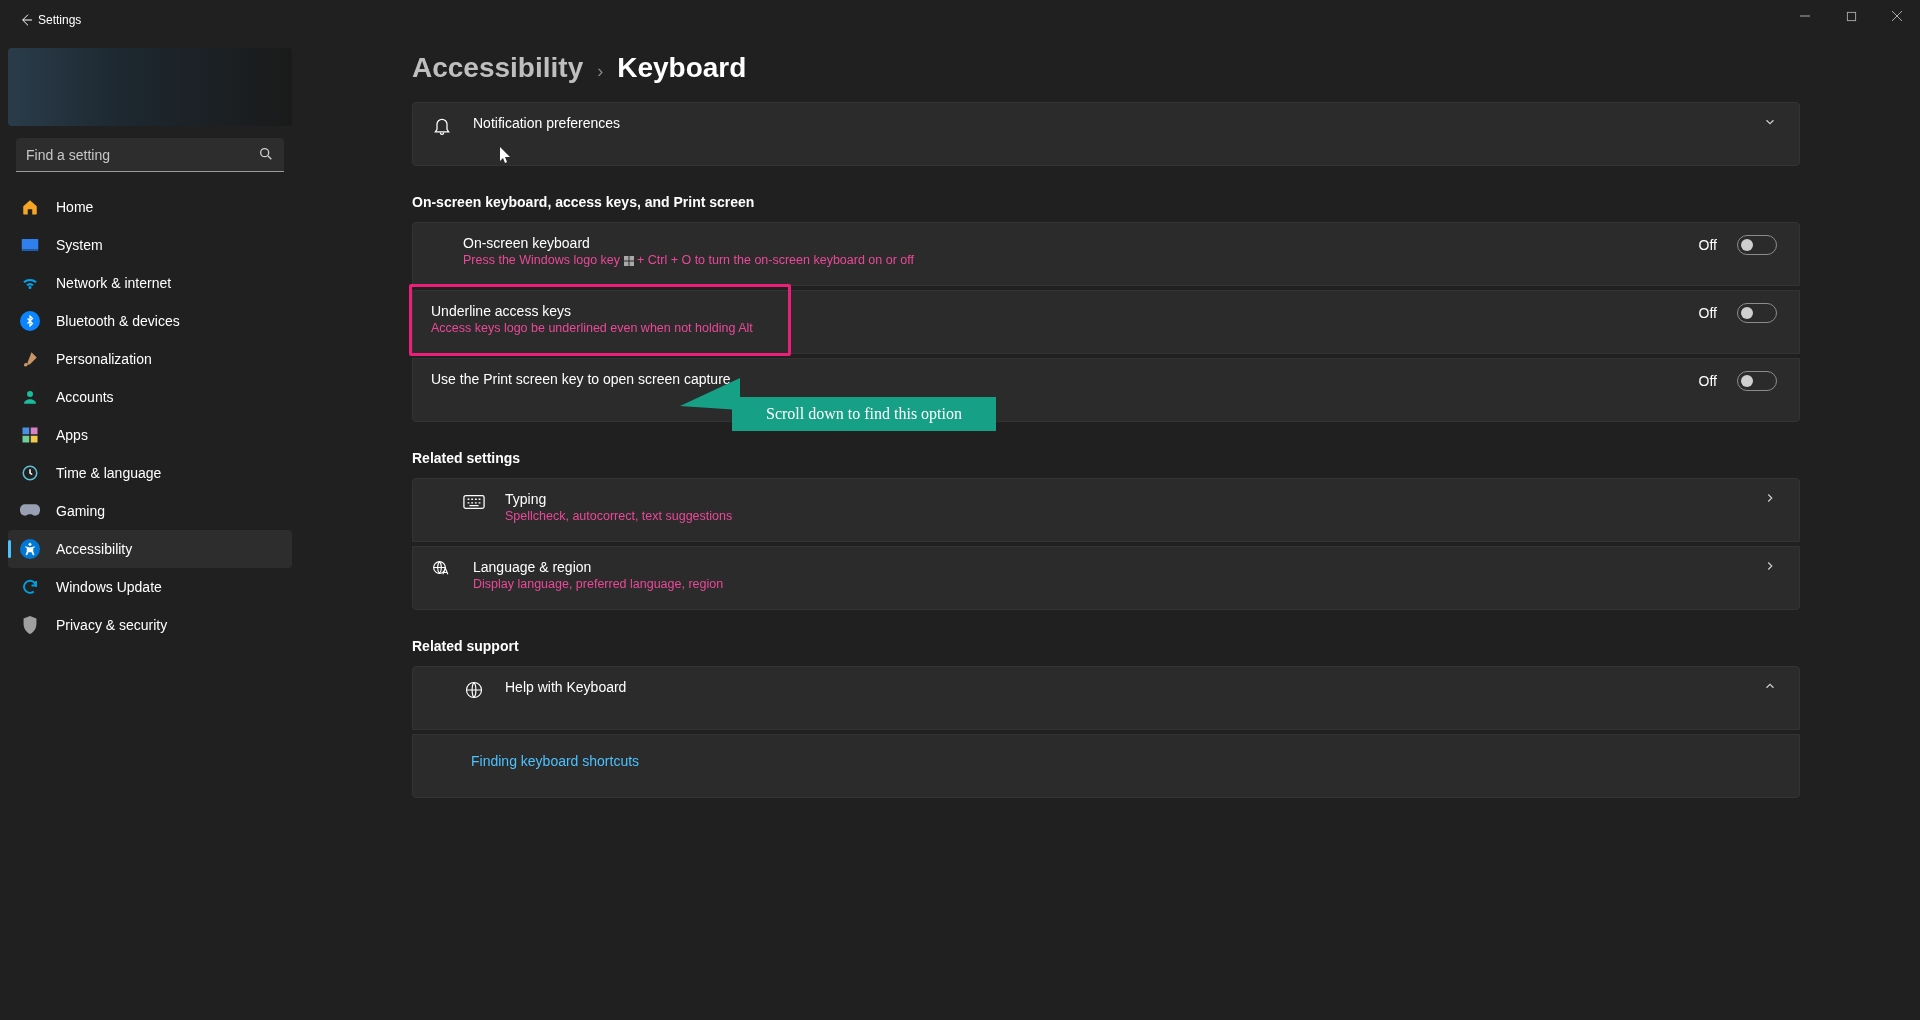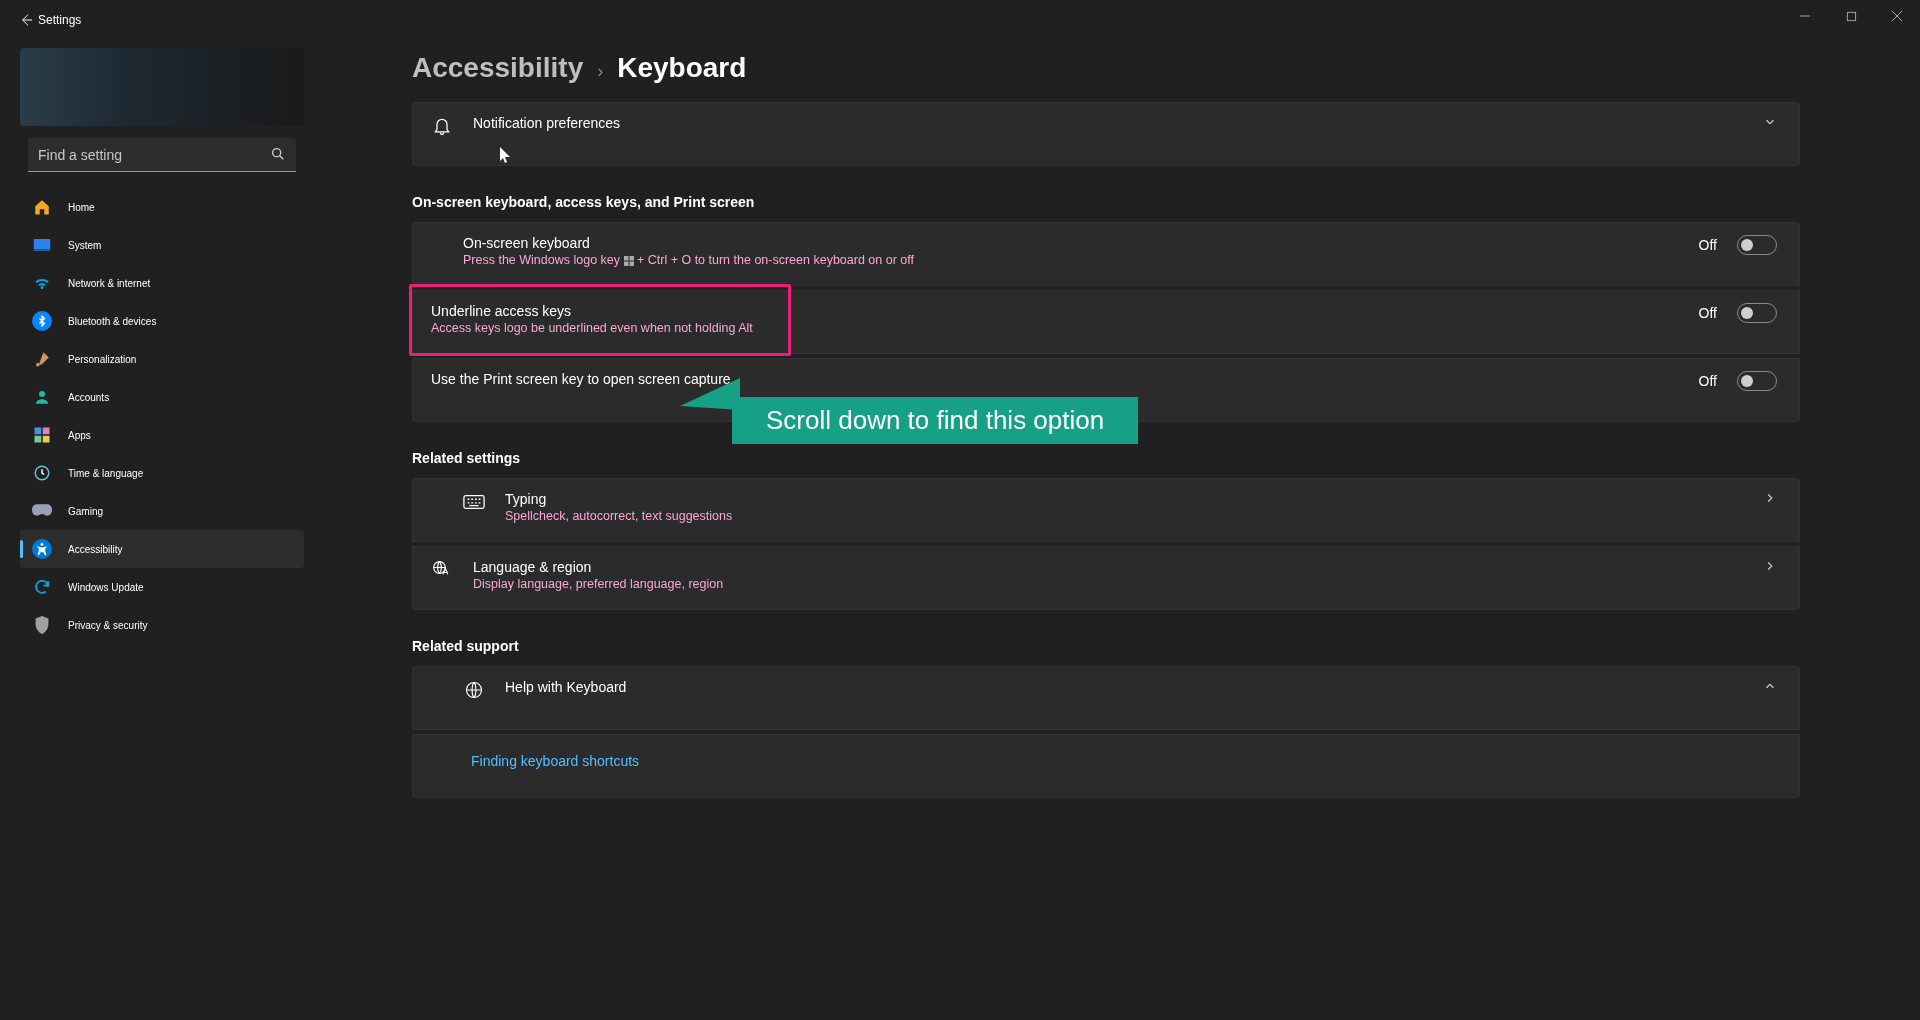--- a/index.html
+++ b/index.html
@@ -8,28 +8,28 @@
   
   .titlebar { height:40px; display:flex; align-items:center; padding-left:14px; }
   .back-arrow { width:24px; height:24px; display:flex; align-items:center; justify-content:center; cursor:pointer; }
   .back-arrow svg { stroke:#fff; }
   .titlebar-title { font-size:12px; color:#fff; }
   .window-controls { position:absolute; top:0; right:0; display:flex; }
   .wc-btn { width:46px; height:32px; display:flex; align-items:center; justify-content:center; cursor:pointer; }
   .wc-btn svg { stroke:#aaa; fill:none; }
 
   
-  .sidebar { position:absolute; left:12px; top:40px; width:300px; }
+  .sidebar { position:absolute; left:0; top:40px; width:300px; }
   .account-box { margin:8px 8px 12px 8px; height:78px; background:linear-gradient(90deg,#2a3c4a 0%,#1d2830 40%,#1a1a1a 100%); border-radius:4px; }
   .search-wrap { margin:4px 16px 16px 16px; position:relative; }
   .search-input { width:100%; height:34px; background:#2d2d2d; border:none; border-bottom:1px solid #9a9a9a; border-radius:4px 4px 0 0; color:#fff; padding:0 36px 0 10px; font-size:14px; outline:none; }
   .search-input::placeholder{ color:#c8c8c8; }
   .search-icon { position:absolute; right:10px; top:8px; width:16px; height:16px; }
   .nav { margin:6px 8px 0 8px; display:flex; flex-direction:column; gap:0px; }
-  .nav-item { height:38px; display:flex; align-items:center; padding-left:12px; border-radius:4px; cursor:pointer; position:relative; font-size:10px;}
+  .nav-item { height:38px; display:flex; align-items:center; padding-left:12px; border-radius:4px; cursor:pointer; position:relative; font-size:14px;}
   .nav-item.active { background:#2d2d2d; }
   .nav-item.active::before { content:""; position:absolute; left:0; top:10px; width:3px; height:18px; background:#4cc2ff; border-radius:2px; }
   .nav-icon { width:20px; height:20px; margin-right:16px; display:flex; align-items:center; justify-content:center; }
   .nav-label { color:#fff; }
 
   
   .ic-home{ color:#f5a623; }
   .ic-system{ color:#2f80ed; }
   .ic-bt{ color:#0a84ff; background:#0a84ff; border-radius:50%; }
   .ic-bt svg{ stroke:#fff;}
@@ -49,37 +49,37 @@
   .breadcrumb { display:flex; align-items:baseline; gap:14px; margin-bottom:18px; }
   .crumb-parent { font-size:28px; font-weight:600; color:#bfbfbf; cursor:pointer; }
   .crumb-sep { font-size:18px; color:#888; }
   .crumb-current { font-size:28px; font-weight:600; color:#fff; }
 
   .card { background:#2b2b2b; border:1px solid #333; border-radius:4px; margin-bottom:4px; }
   .row { display:flex; align-items:flex-start; min-height:62px; padding:12px 22px 12px 18px; position:relative; }
   .row-icon { width:22px; height:22px; margin-right:20px; display:flex; align-items:center; justify-content:center; color:#fff; }
   .row-body { flex:1; }
   .row-title { font-size:14px; color:#fff; }
-  .row-sub { font-size:12.5px; color:#f9a8d4; margin-top:2px; }
+  .row-sub { font-size:12.5px; color:#ec4899; margin-top:2px; }
   .row-action { display:flex; align-items:center; gap:20px; color:#fff; font-size:14px;}
   .chevron { width:14px; height:14px; }
   .toggle { width:40px; height:20px; border:1px solid #8c8c8c; border-radius:20px; position:relative; cursor:pointer; }
   .toggle::after{ content:""; position:absolute; left:3px; top:3px; width:12px; height:12px; background:#cfcfcf; border-radius:50%; }
 
   .group-label { font-size:14px; font-weight:600; color:#fff; margin:28px 0 12px 0; }
   .stack .card + .card { margin-top:2px; }
   .stack .card:first-child{ border-top-left-radius:4px;border-top-right-radius:4px;padding-left:32px;}
   .stack .card:not(:first-child){ border-top-left-radius:0;border-top-right-radius:0;}
   .stack .card:not(:last-child){ border-bottom-left-radius:0;border-bottom-right-radius:0;}
   .link-row { padding:18px 22px 18px 58px; }
   .link { color:#4cc2ff; font-size:14px; cursor:pointer; }
 
   
   .hl-box { position:absolute; border:3px solid #ec1e79; pointer-events:none; border-radius:2px; }
-  .callout { position:absolute; background:#16a085; color:#fff; font-size:26px; padding:8px 34px; }
+  .callout { position:absolute; background:#16a085; color:#fff; font-size:16px; padding:8px 34px;font-family:Liberation Serif, serif; }
   .callout-tail { position:absolute; width:0; height:0; border-right:60px solid #16a085; border-top:28px solid transparent; border-bottom:4px solid transparent; }
 
   .cursor { position:absolute; width:12px; height:18px; }
   .cursor svg { fill:#fff; }
 
   .winlogo { display:inline-block; vertical-align:middle; }
 </style>
 </head>
 <body>
 

